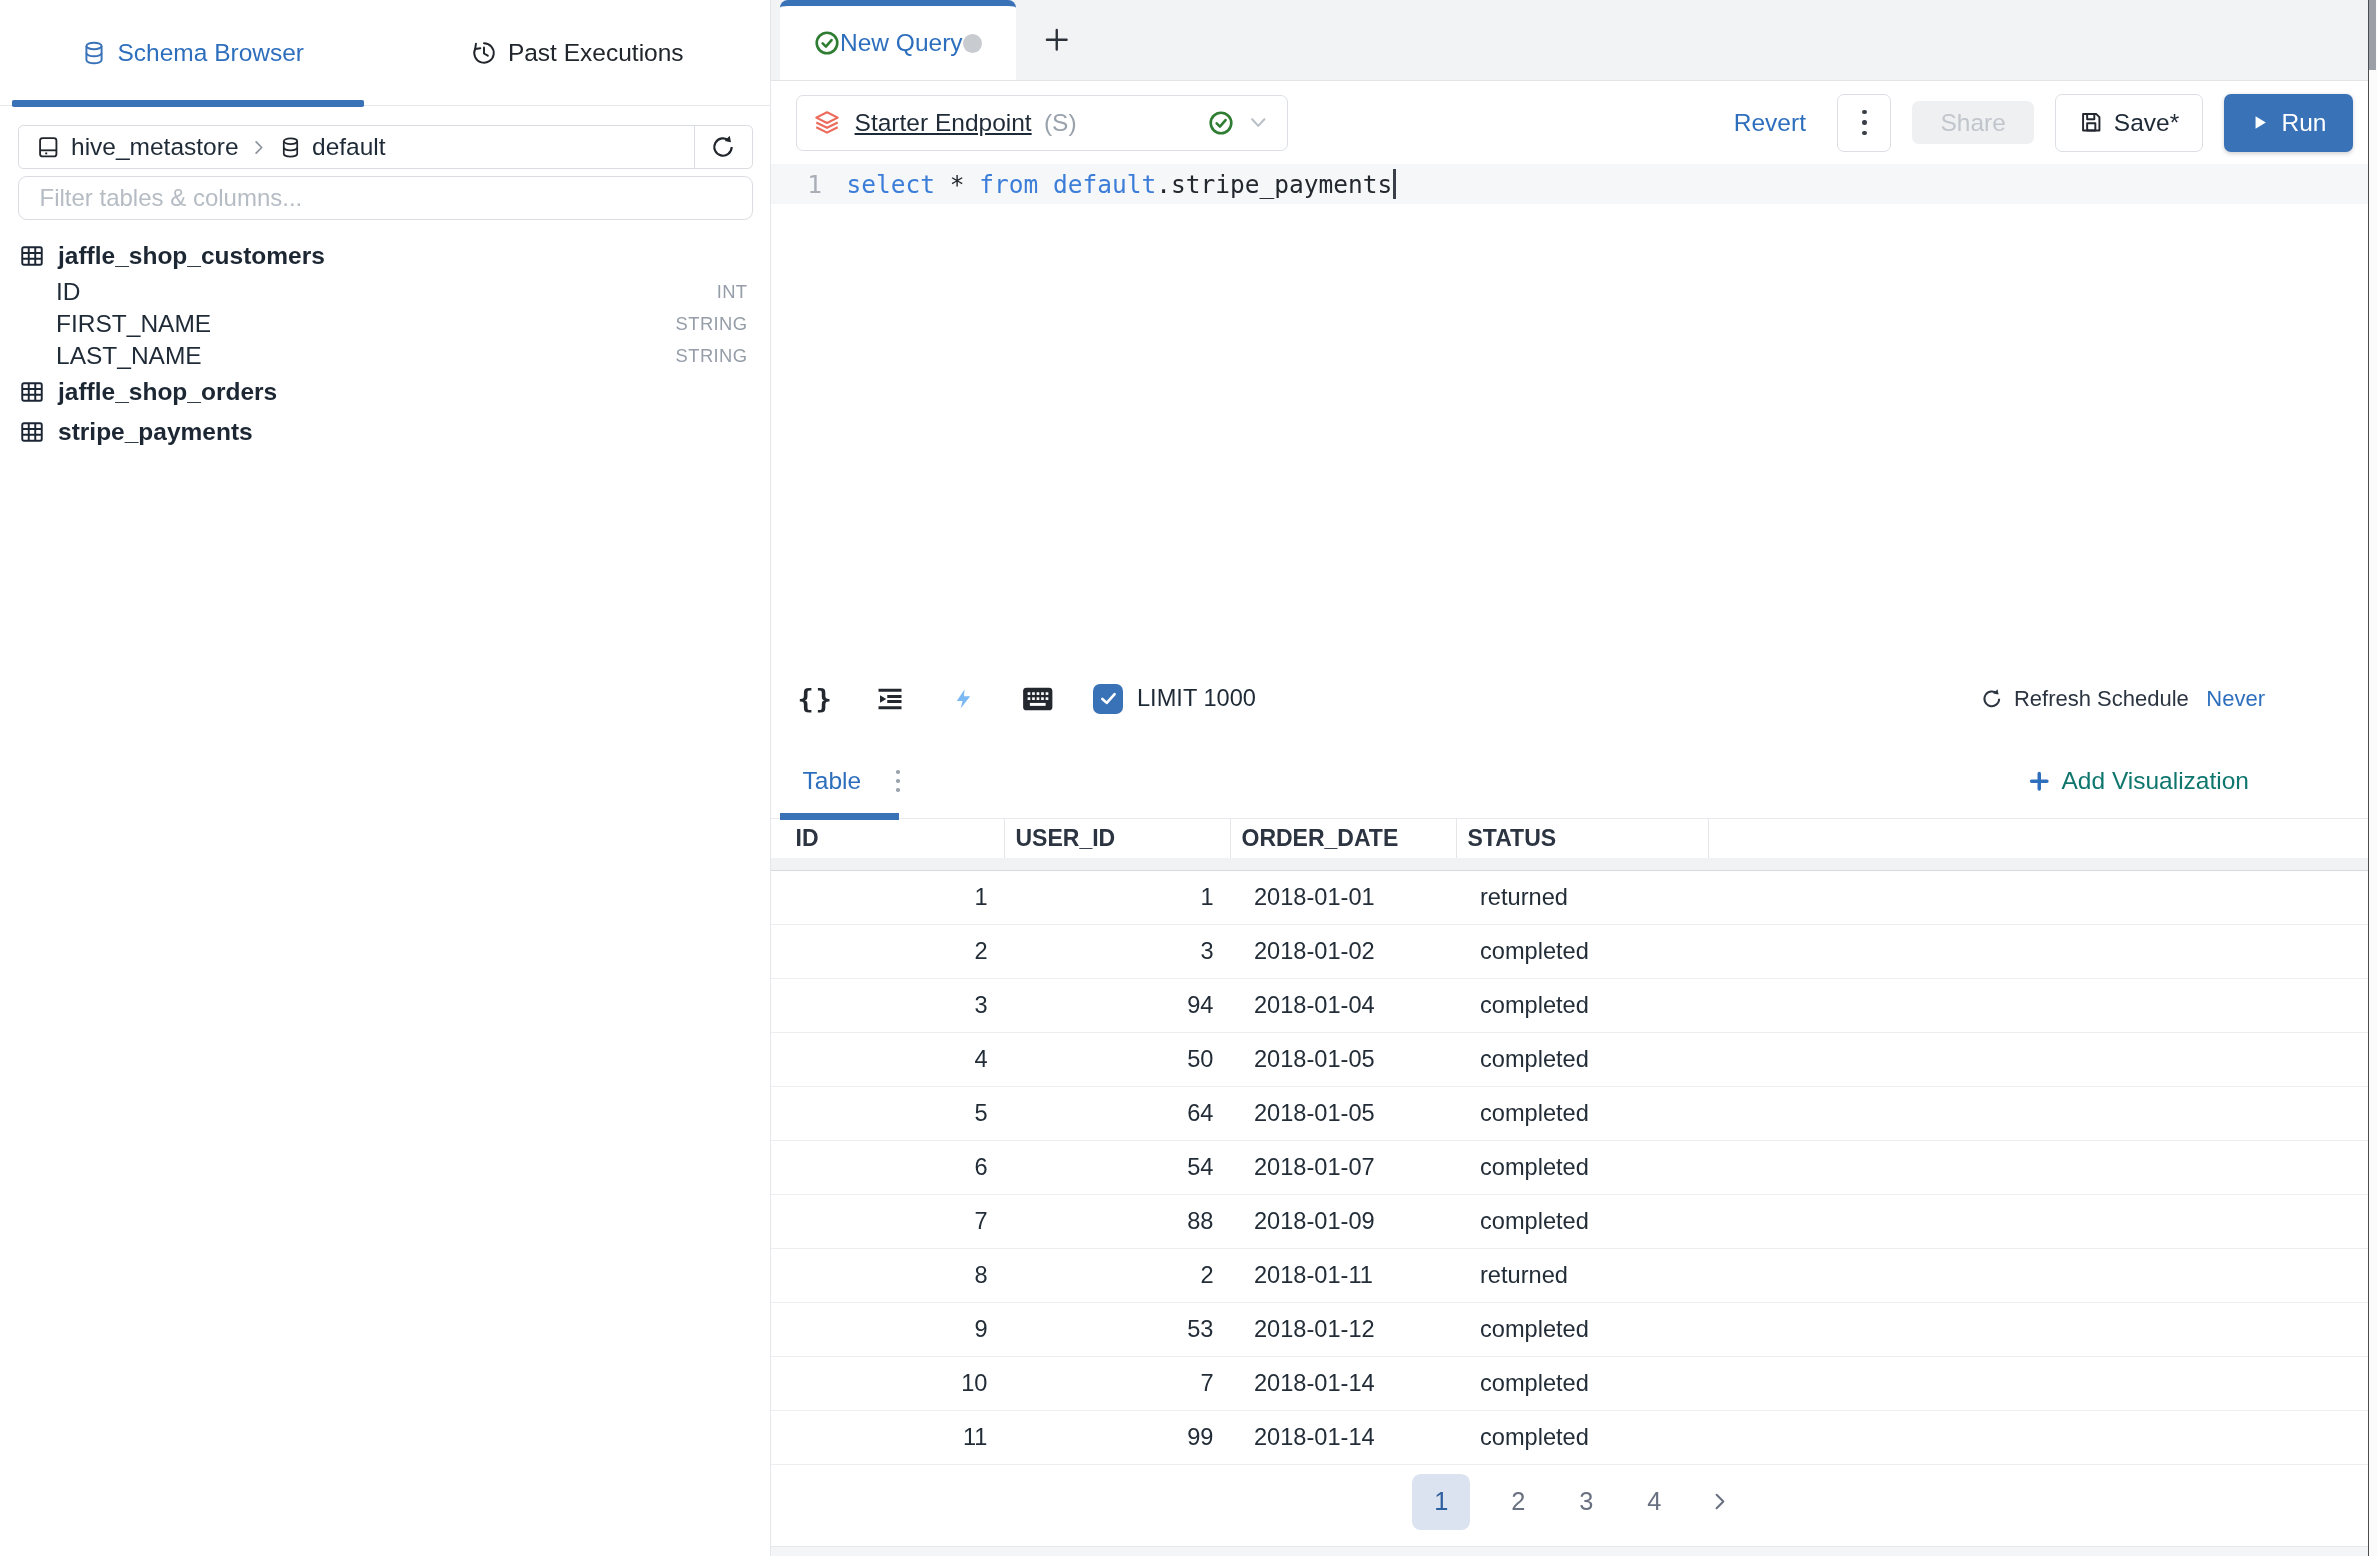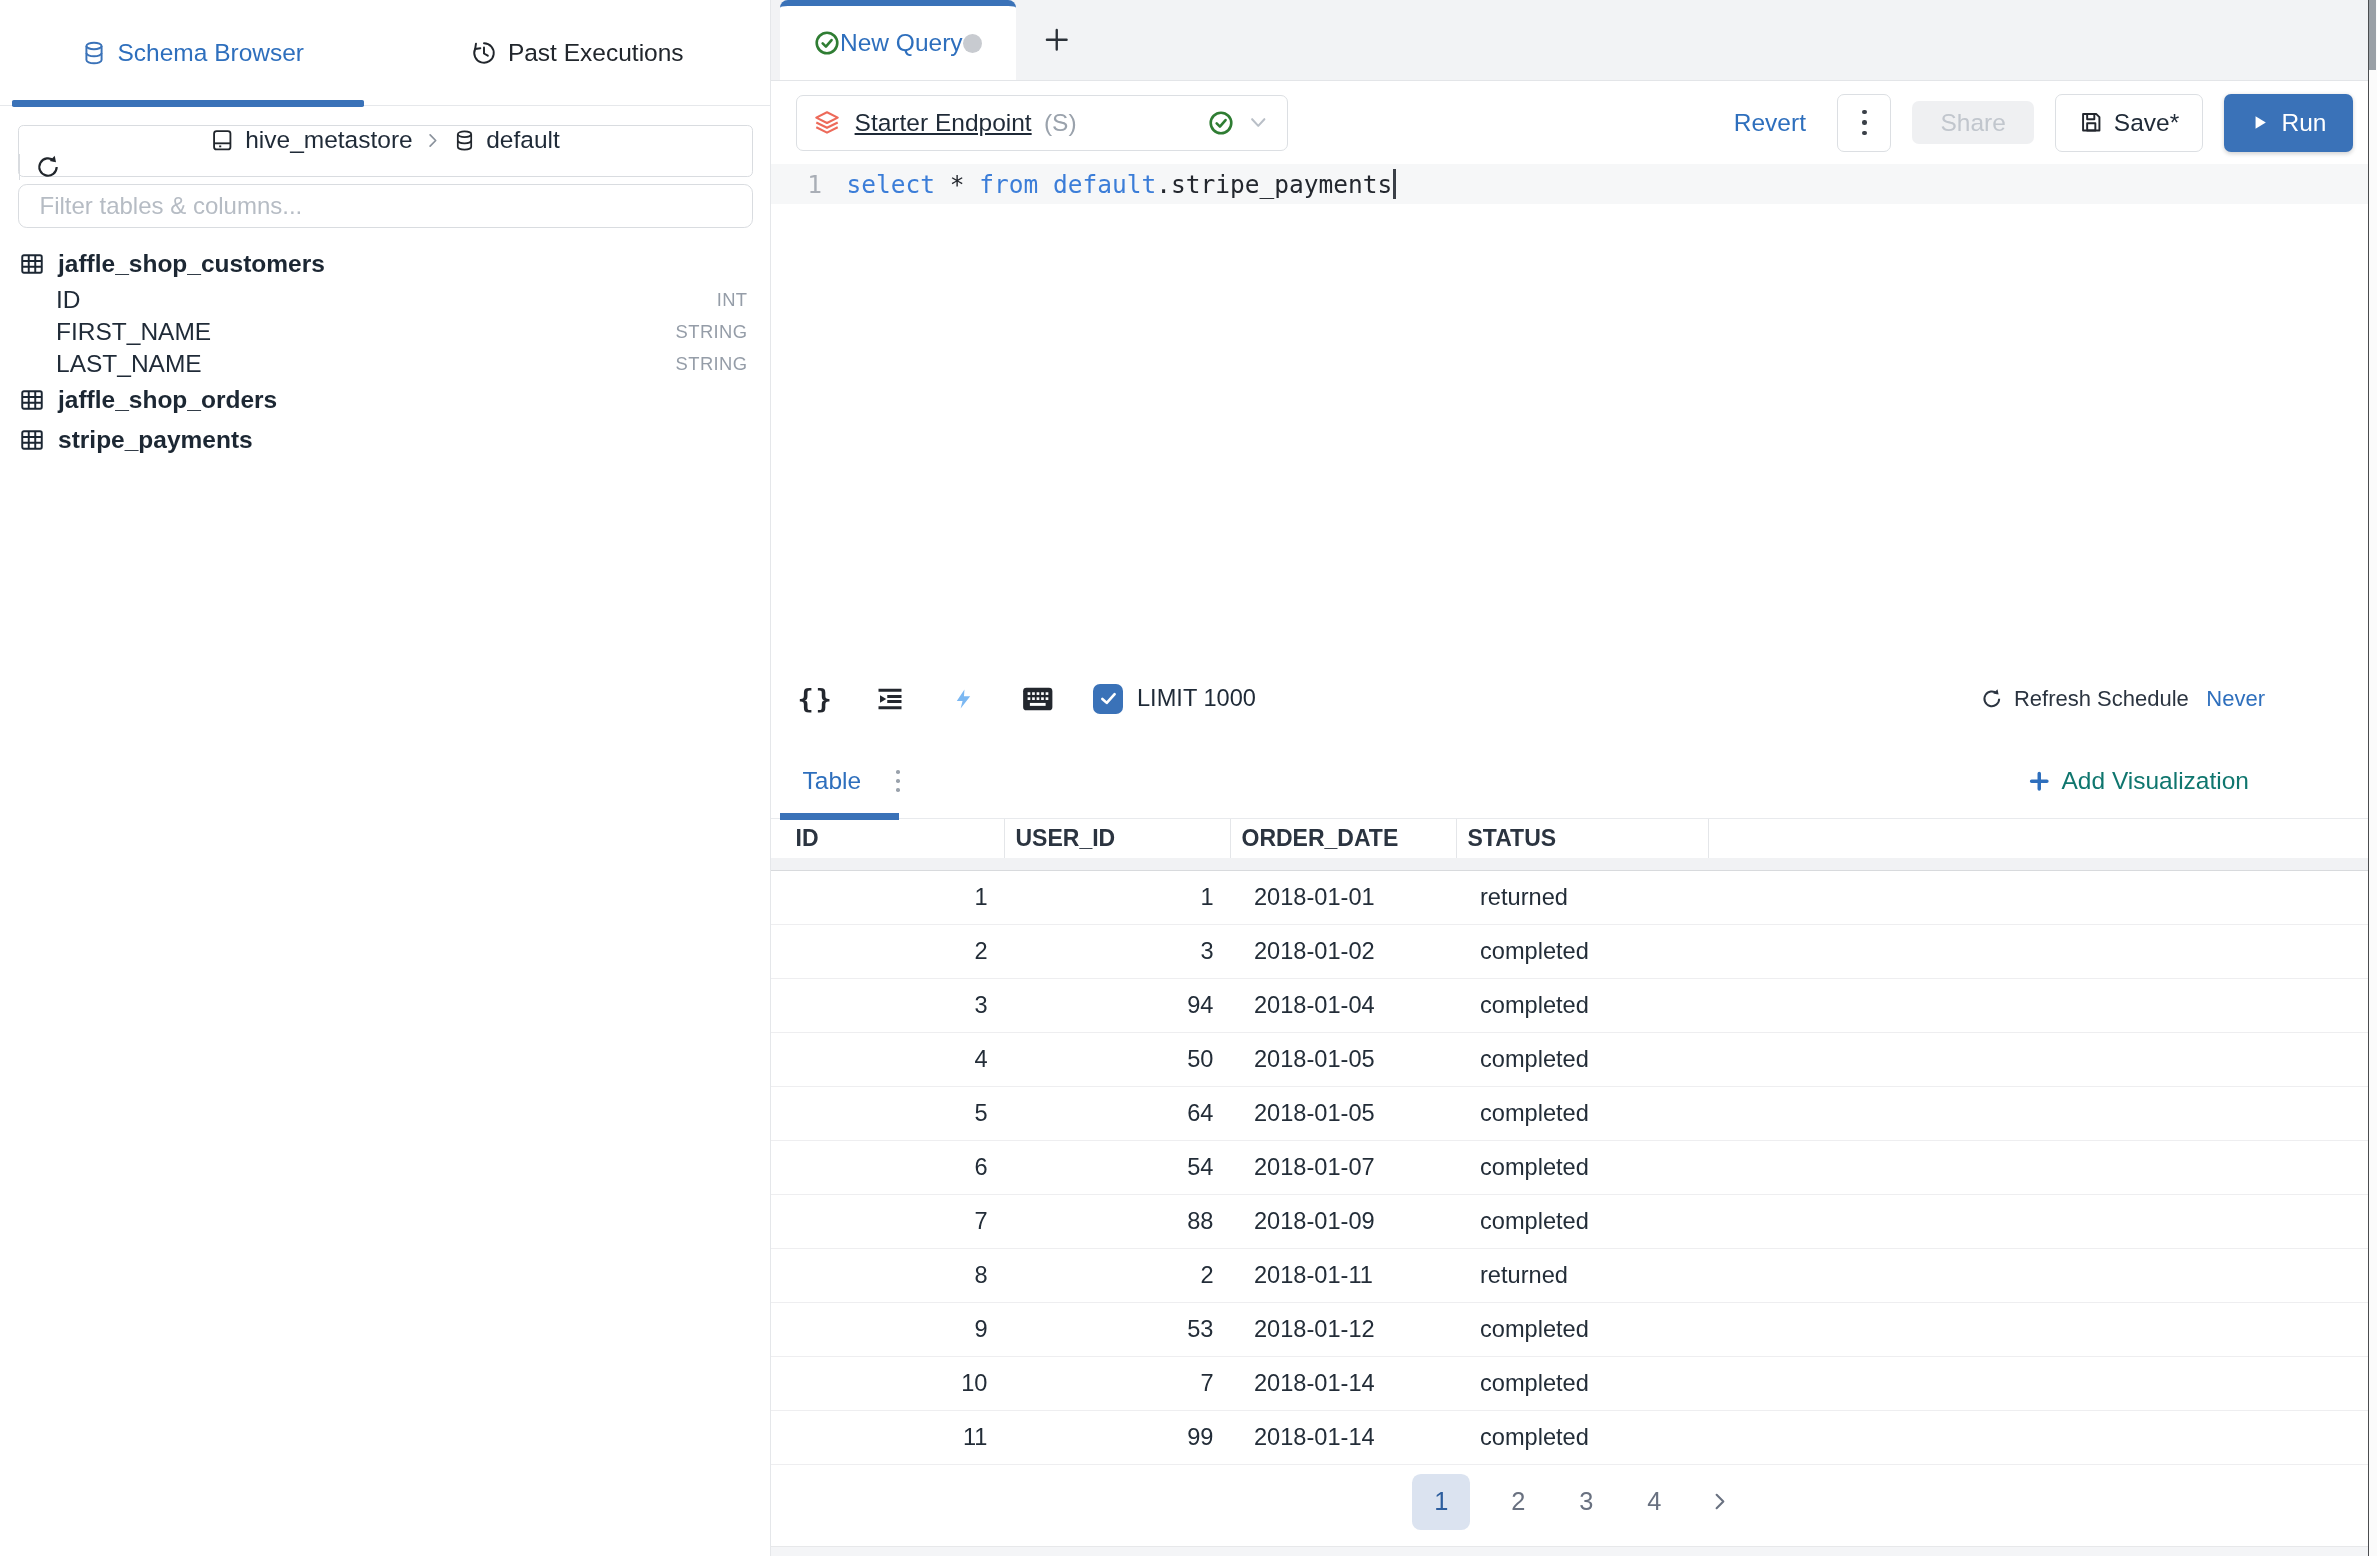--- a/index.html
+++ b/index.html
@@ -10,21 +10,21 @@
   }
   .app { display: flex; width: 100%; height: 100%; position: relative; }
 
   
   .sidebar { flex: 0 0 771px; width: 771px; border-right: 0.9px solid #e5e7ea; display: flex; flex-direction: column; background: #fff; }
   .side-tabs { display: flex; height: 106px; border-bottom: 1.8px solid #e6e8eb; }
   .side-tab { flex: 1; display: flex; flex-direction: row; align-items: center; justify-content: center; gap: 10.5px; position: relative; cursor: pointer; font-size: 24.5px; color: #21262c; }
   .side-tab.active { color: #2e6fbd; }
   .side-tab.active::after { content: ""; position: absolute; left: 12.3px; right: 21px; bottom: -1.8px; height: 7px; background: #3a72b8; border-radius: 1.8px; }
 
-  .crumb-box { margin: 19px 17.5px 7px 17.5px; height: 52px; border: 0.9px solid #d9dce0; border-radius: 5.3px; display: flex; align-items: center; flex-direction: column; }
+  .crumb-box { margin: 19px 17.5px 7px 17.5px; height: 44px; border: 0.9px solid #d9dce0; border-radius: 5.3px; display: flex; align-items: center; }
   .crumb-main { flex: 1; display: flex; align-items: center; gap: 10.5px; padding: 0 17.5px; font-size: 24.5px; color: #1f2a37; }
   .crumb-refresh { width: 58px; align-self: stretch; border-left: 0.9px solid #d9dce0; display: flex; align-items: center; justify-content: center; cursor: pointer; }
 
   .filter-input { margin: 0 17.5px; height: 44px; border: 0.9px solid #d9dce0; border-radius: 8.8px; font-size: 24px; padding: 0 21px; color: #1f2a37; font-family: inherit; outline: none; }
   .filter-input::placeholder { color: #b6bcc4; }
 
   .tree { padding: 15.8px 19px; font-size: 24.5px; }
   .tree-table { display: flex; align-items: center; gap: 13px; height: 40px; font-weight: 600; color: #1c2733; cursor: pointer; }
   .tree-col { display: flex; align-items: center; height: 32px; padding-left: 37px; color: #1f2a37; cursor: pointer; }
   .tree-col .ctype { margin-left: auto; font-size: 18.4px; color: #959da8; letter-spacing: 0.4px; padding-right: 3.5px; }

